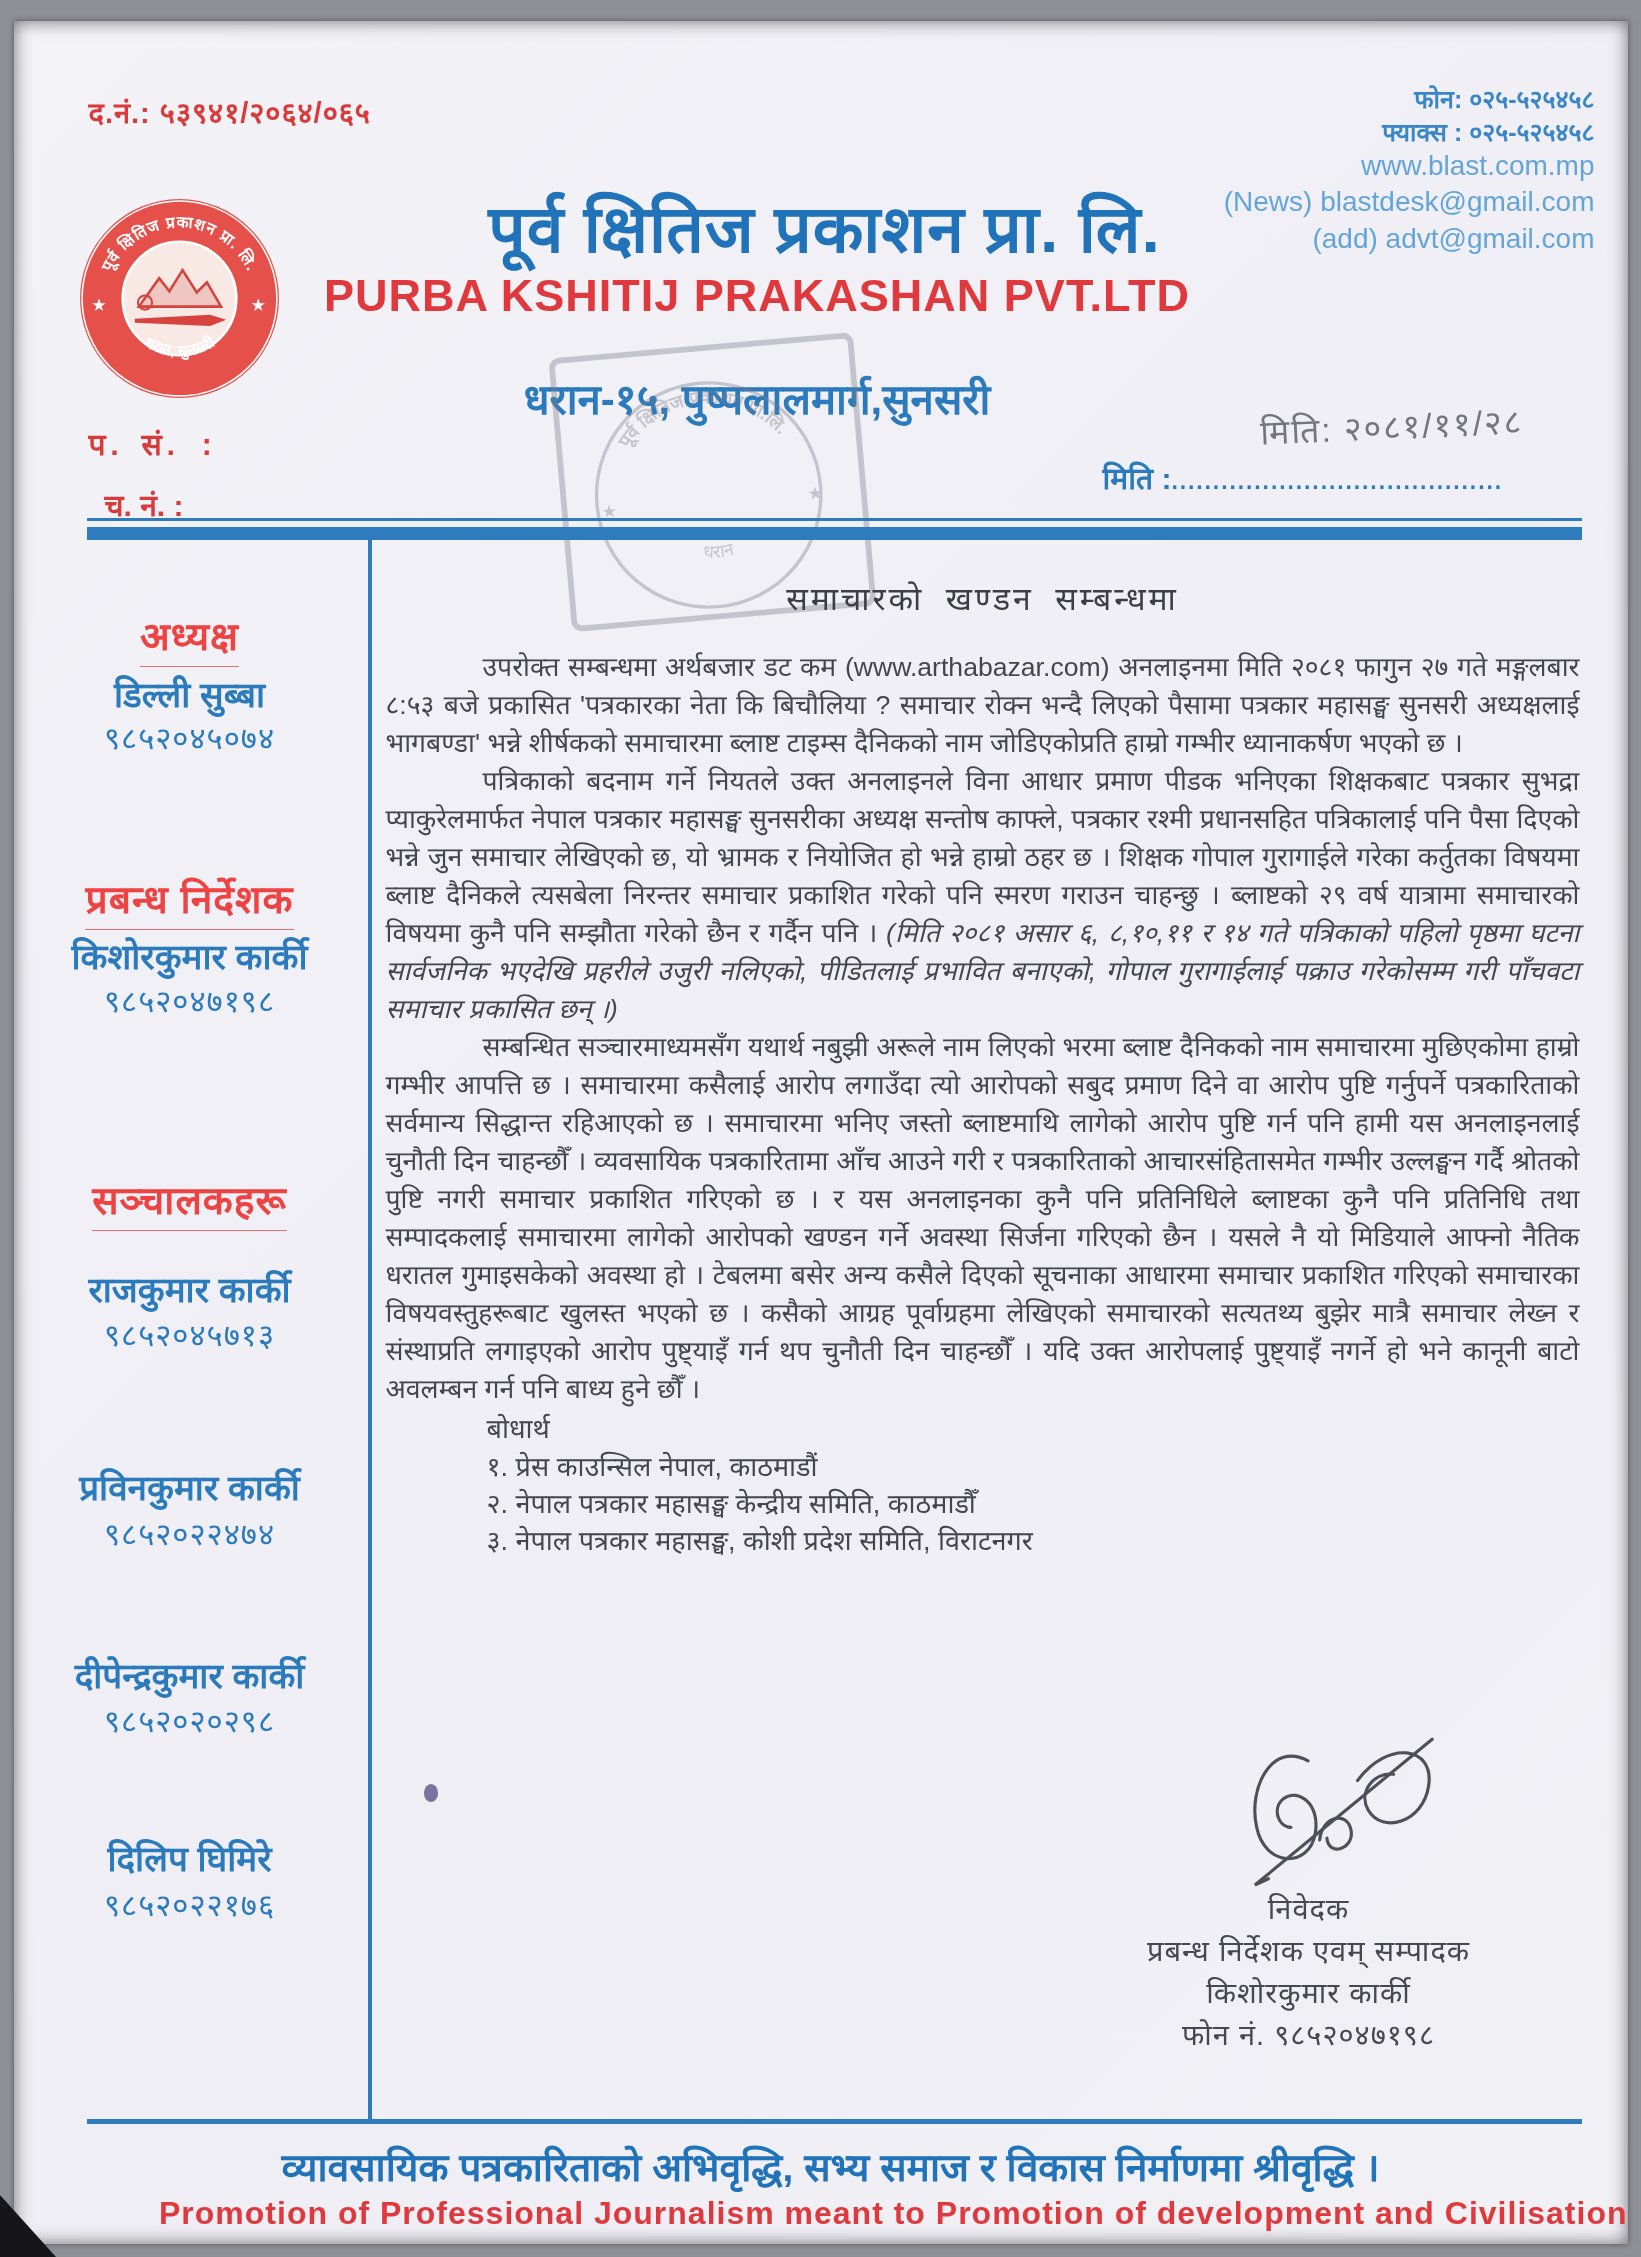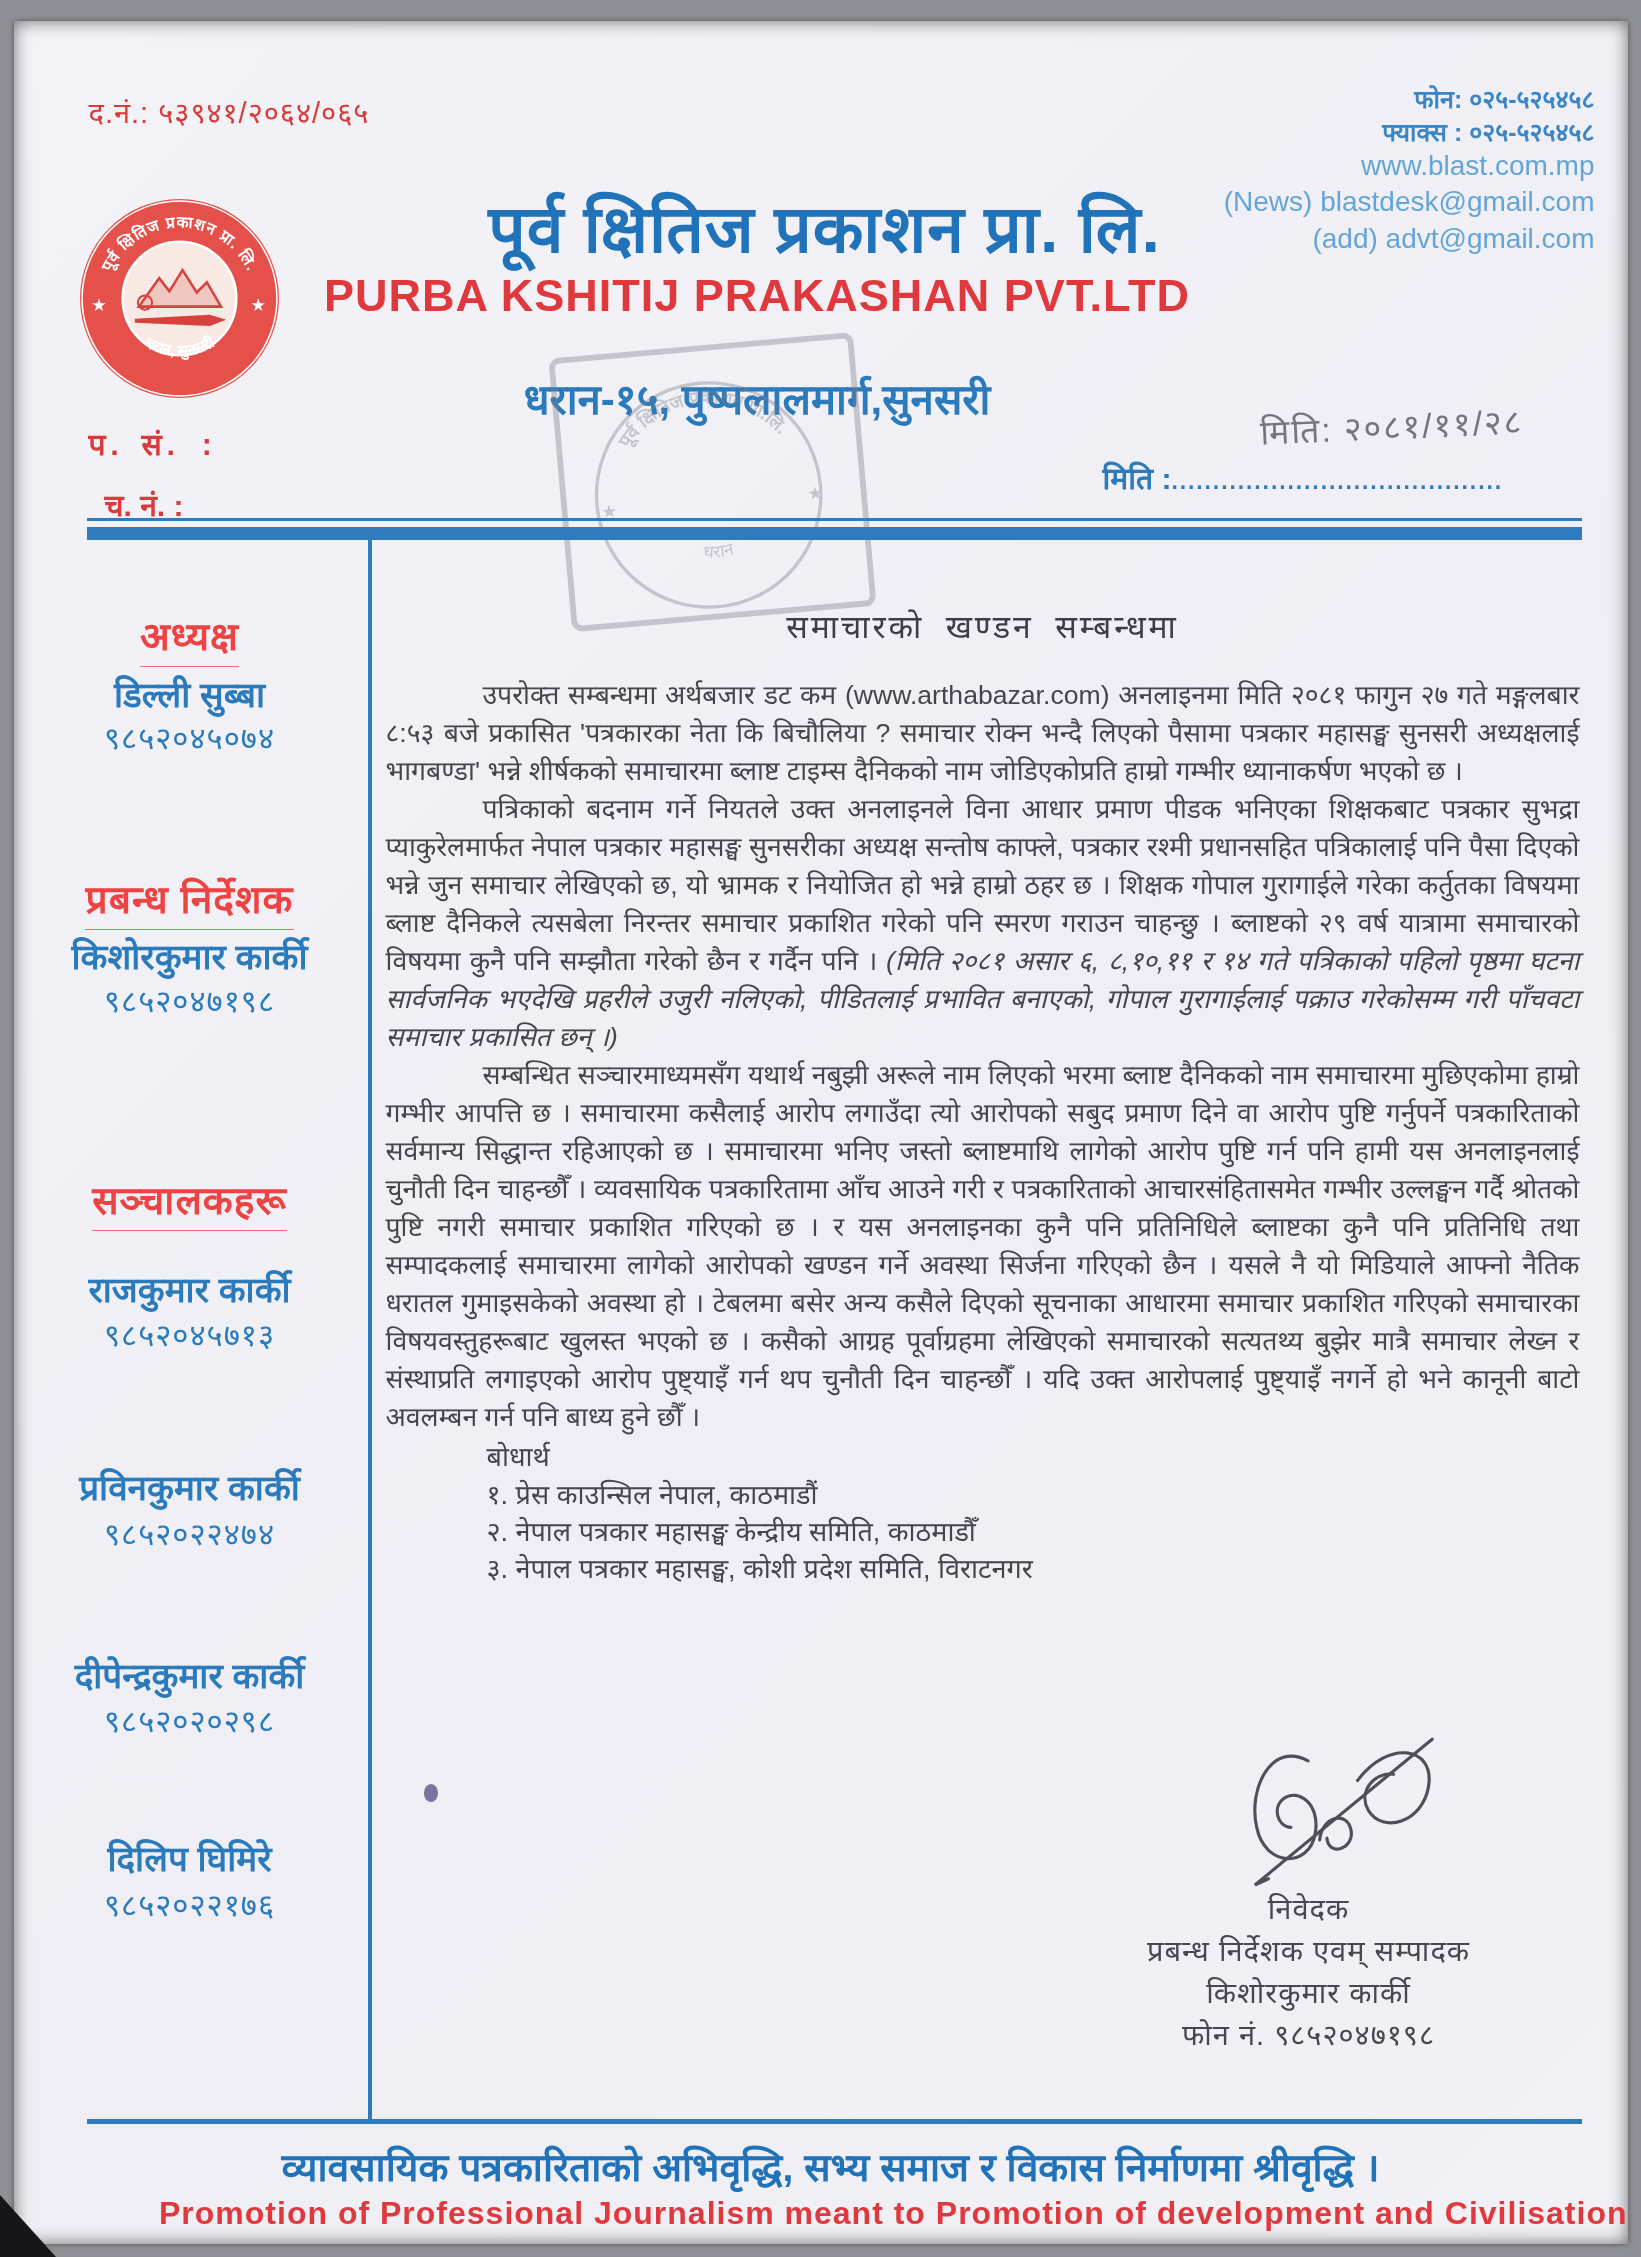--- a/index.html
+++ b/index.html
@@ -9,21 +9,21 @@
     font-family:"Liberation Sans","DejaVu Sans",sans-serif;
   }
   .paper{
     position:absolute;left:13.5px;top:21px;width:1614px;height:2223px;
     background:linear-gradient(135deg,#f3f2f7 0%,#efeef4 55%,#f1f0f5 100%);
     box-shadow:0 0 17.4px rgba(0,0,0,.55) inset, 0 0 5.8px rgba(0,0,0,.4);
   }
   .corner-tear{position:absolute;left:0;bottom:0;width:0;height:0;
     border-bottom:62px solid #15151a;border-right:56px solid transparent;}
   
-  .reg-no{position:absolute;left:75px;top:71px;font-size:29px;font-weight:normal;color:#d93a3a;letter-spacing:1px;}
+  .reg-no{position:absolute;left:75px;top:71px;font-size:29px;font-weight:bold;color:#d93a3a;letter-spacing:1px;}
   .contact{position:absolute;right:33px;top:62px;text-align:right;line-height:1.3;}
   .contact .np{font-size:25px;font-weight:bold;color:#3a86c6;}
   .contact .en{font-size:28px;color:#64a5d8;}
   .seal{position:absolute;left:64px;top:176px;width:203px;height:203px;}
   .org-nepali{position:absolute;left:256px;top:160px;width:1110px;text-align:center;
     font-size:66px;font-weight:bold;color:#2173b9;letter-spacing:1px;}
   .org-english{position:absolute;left:222px;top:249px;width:1043px;text-align:center;
     font-size:45px;font-weight:bold;color:#e0393d;letter-spacing:1px;}
   .org-address{position:absolute;left:174px;top:348px;width:1139px;text-align:center;
     font-size:42px;font-weight:bold;color:#2b7abc;}
@@ -38,21 +38,21 @@
   .rule-thin{position:absolute;left:73px;top:497px;width:1495px;height:2.9px;background:#2e7bbd;}
   .rule-thick{position:absolute;left:73px;top:506px;width:1495px;height:12.6px;background:#2e7bbd;}
   .v-divider{position:absolute;left:354px;top:518px;width:4.8px;height:1582px;background:#2e7bbd;}
   
   .side-item{position:absolute;left:0;width:352px;text-align:center;}
   .side-title{font-size:39px;font-weight:bold;color:#ee4343;display:inline-block;
     border-bottom:1.9px solid #e87070;padding-bottom:4.8px;letter-spacing:1px;}
   .side-name{font-size:35px;font-weight:bold;color:#2b7abc;}
   .side-phone{font-size:31px;color:#2b7abc;letter-spacing:1px;}
   
-  .body-col{position:absolute;left:372px;top:555px;width:1194px;color:#45454c;margin-top:28px;}
+  .body-col{position:absolute;left:372px;top:555px;width:1194px;color:#45454c;}
   .subject{text-align:center;font-size:32px;color:#3d3d45;letter-spacing:2.9px;word-spacing:9.7px;margin-bottom:29px;}
   .para{font-size:26.6px;line-height:38px;text-align:justify;text-indent:97px;margin:0;}
   .para .it{font-style:italic;}
   .bodhartha{font-size:27px;line-height:39px;margin-left:101px;margin-top:1.9px;}
   .cc-line{font-size:27px;line-height:37px;margin-left:101px;}
   .sig-block{position:absolute;left:1022px;top:1711px;width:546px;text-align:center;color:#474750;}
   .sig-svg{display:block;margin:0 auto -5.8px 183px;}
   .sig-line{font-size:29px;line-height:42px;letter-spacing:1px;}
   
   .footer-rule{position:absolute;left:73px;top:2098px;width:1495px;height:4.8px;background:#2e7bbd;}

